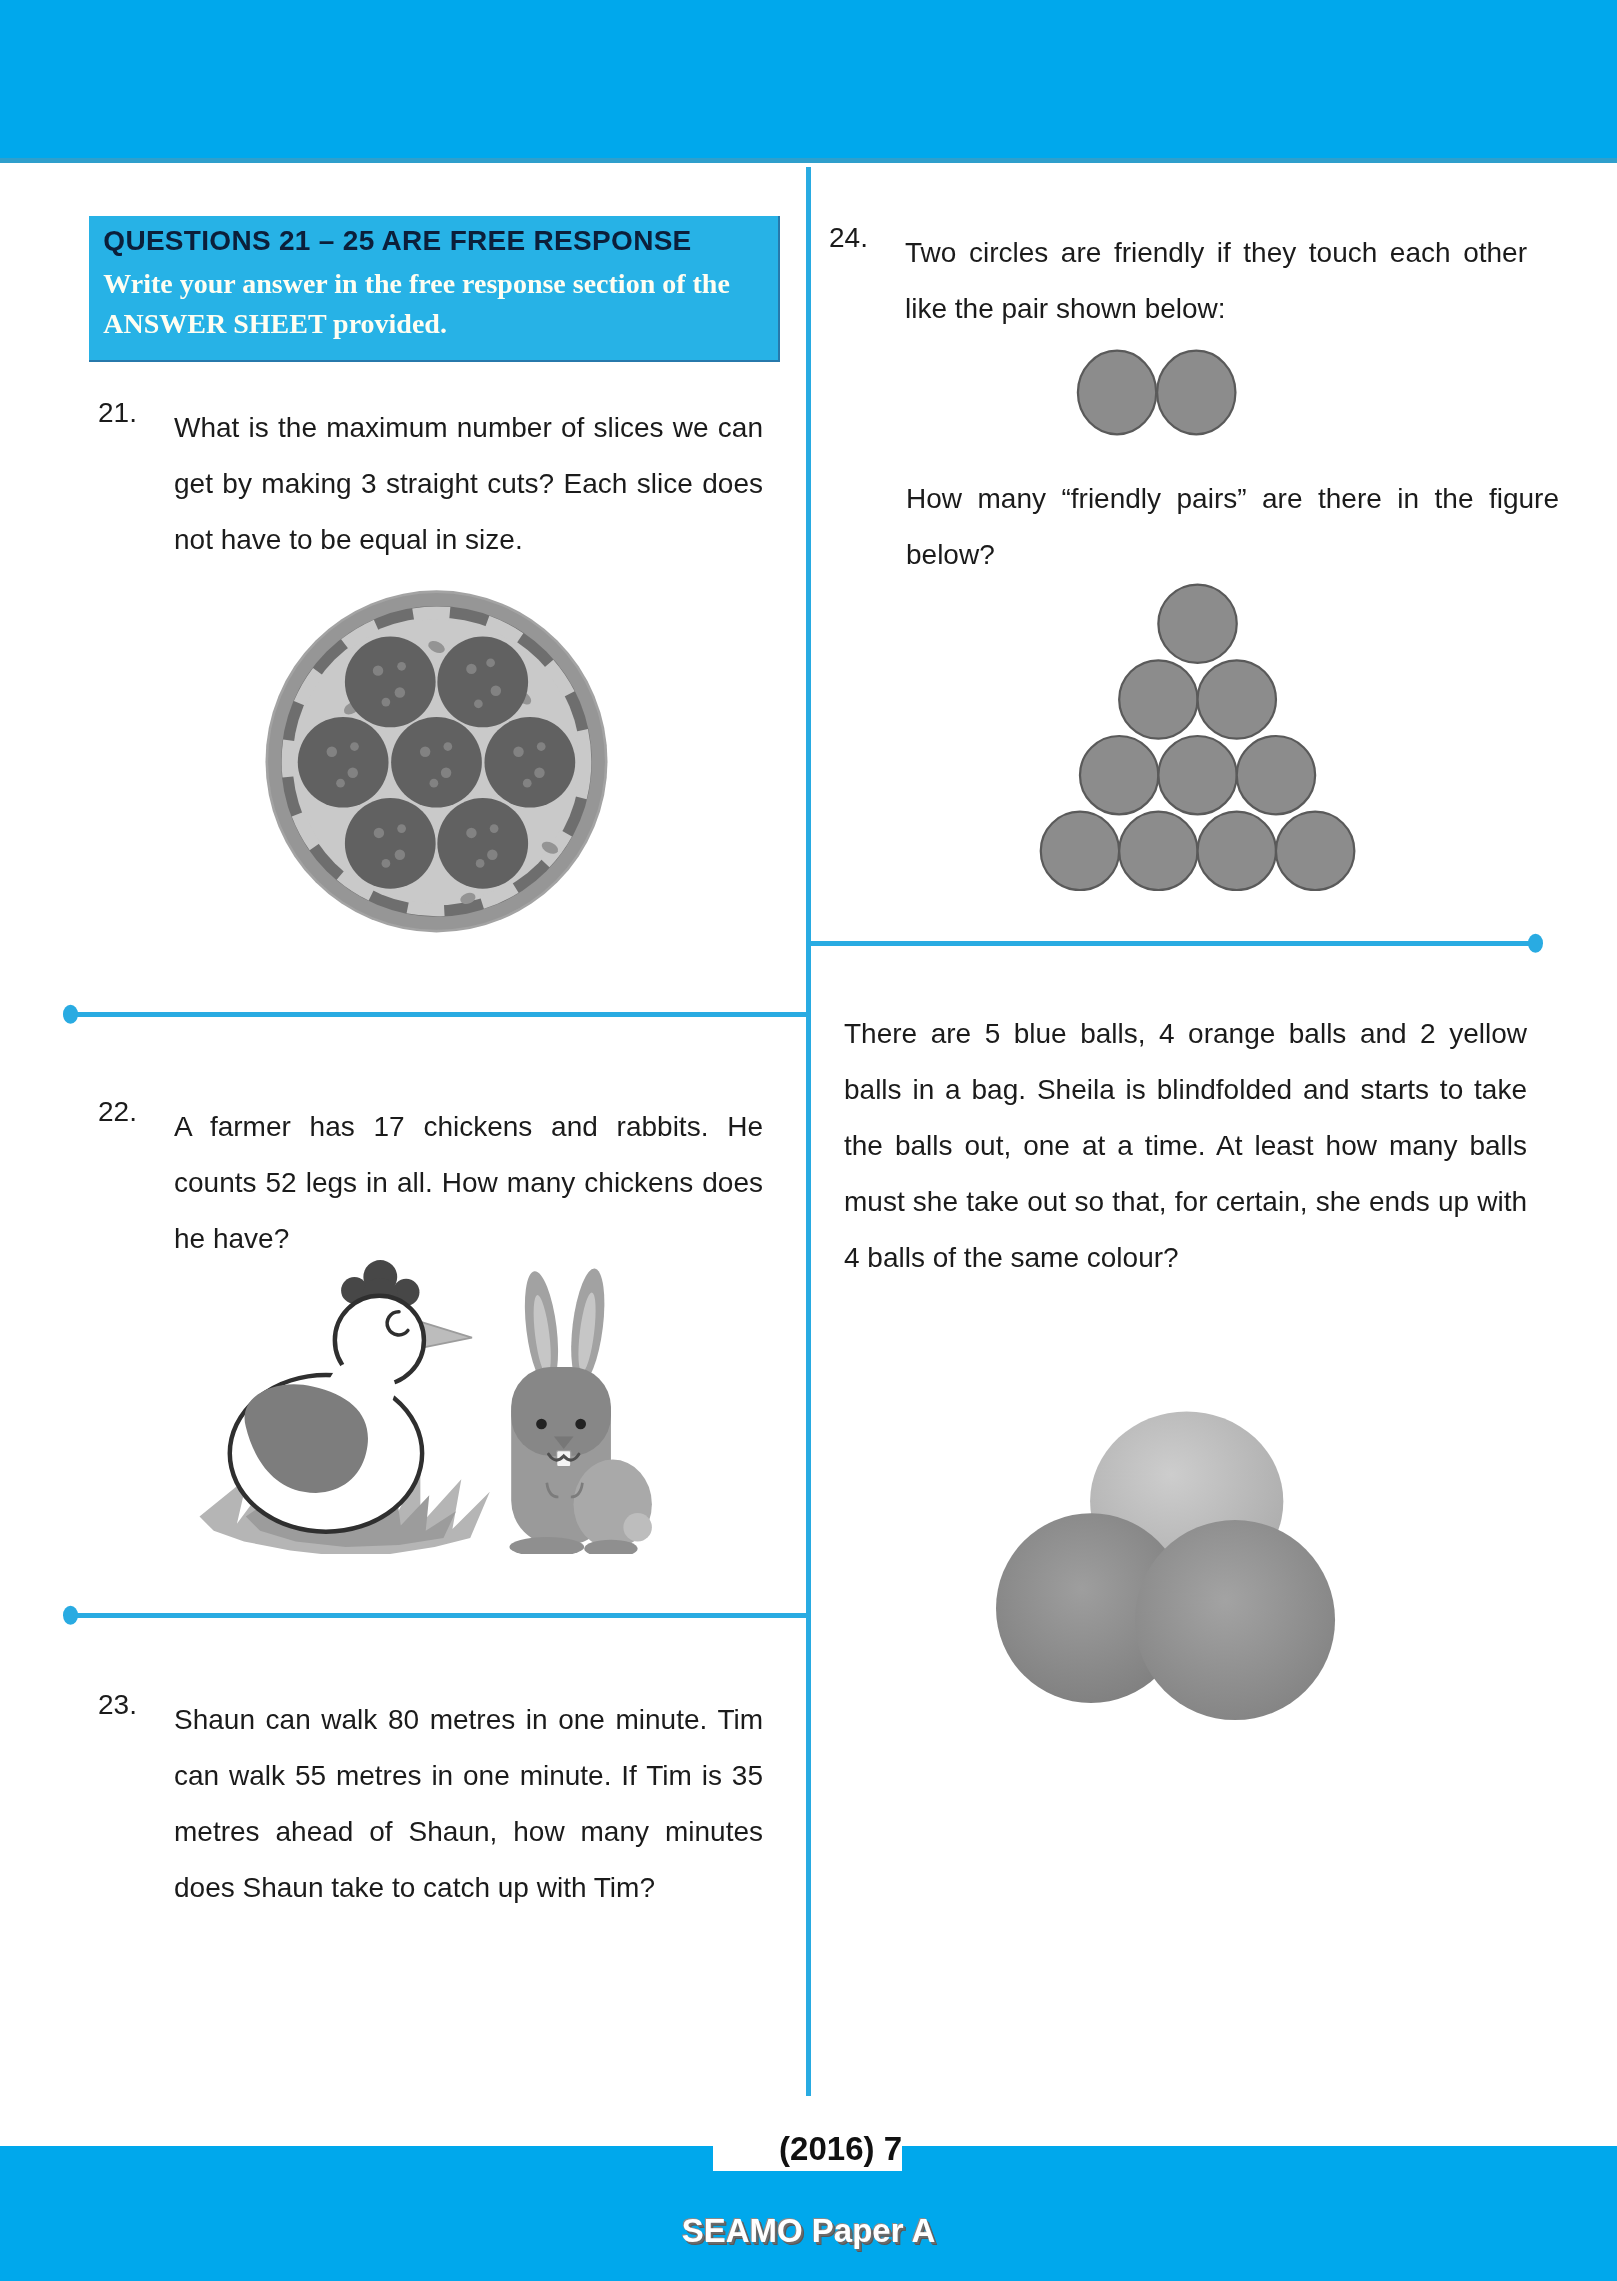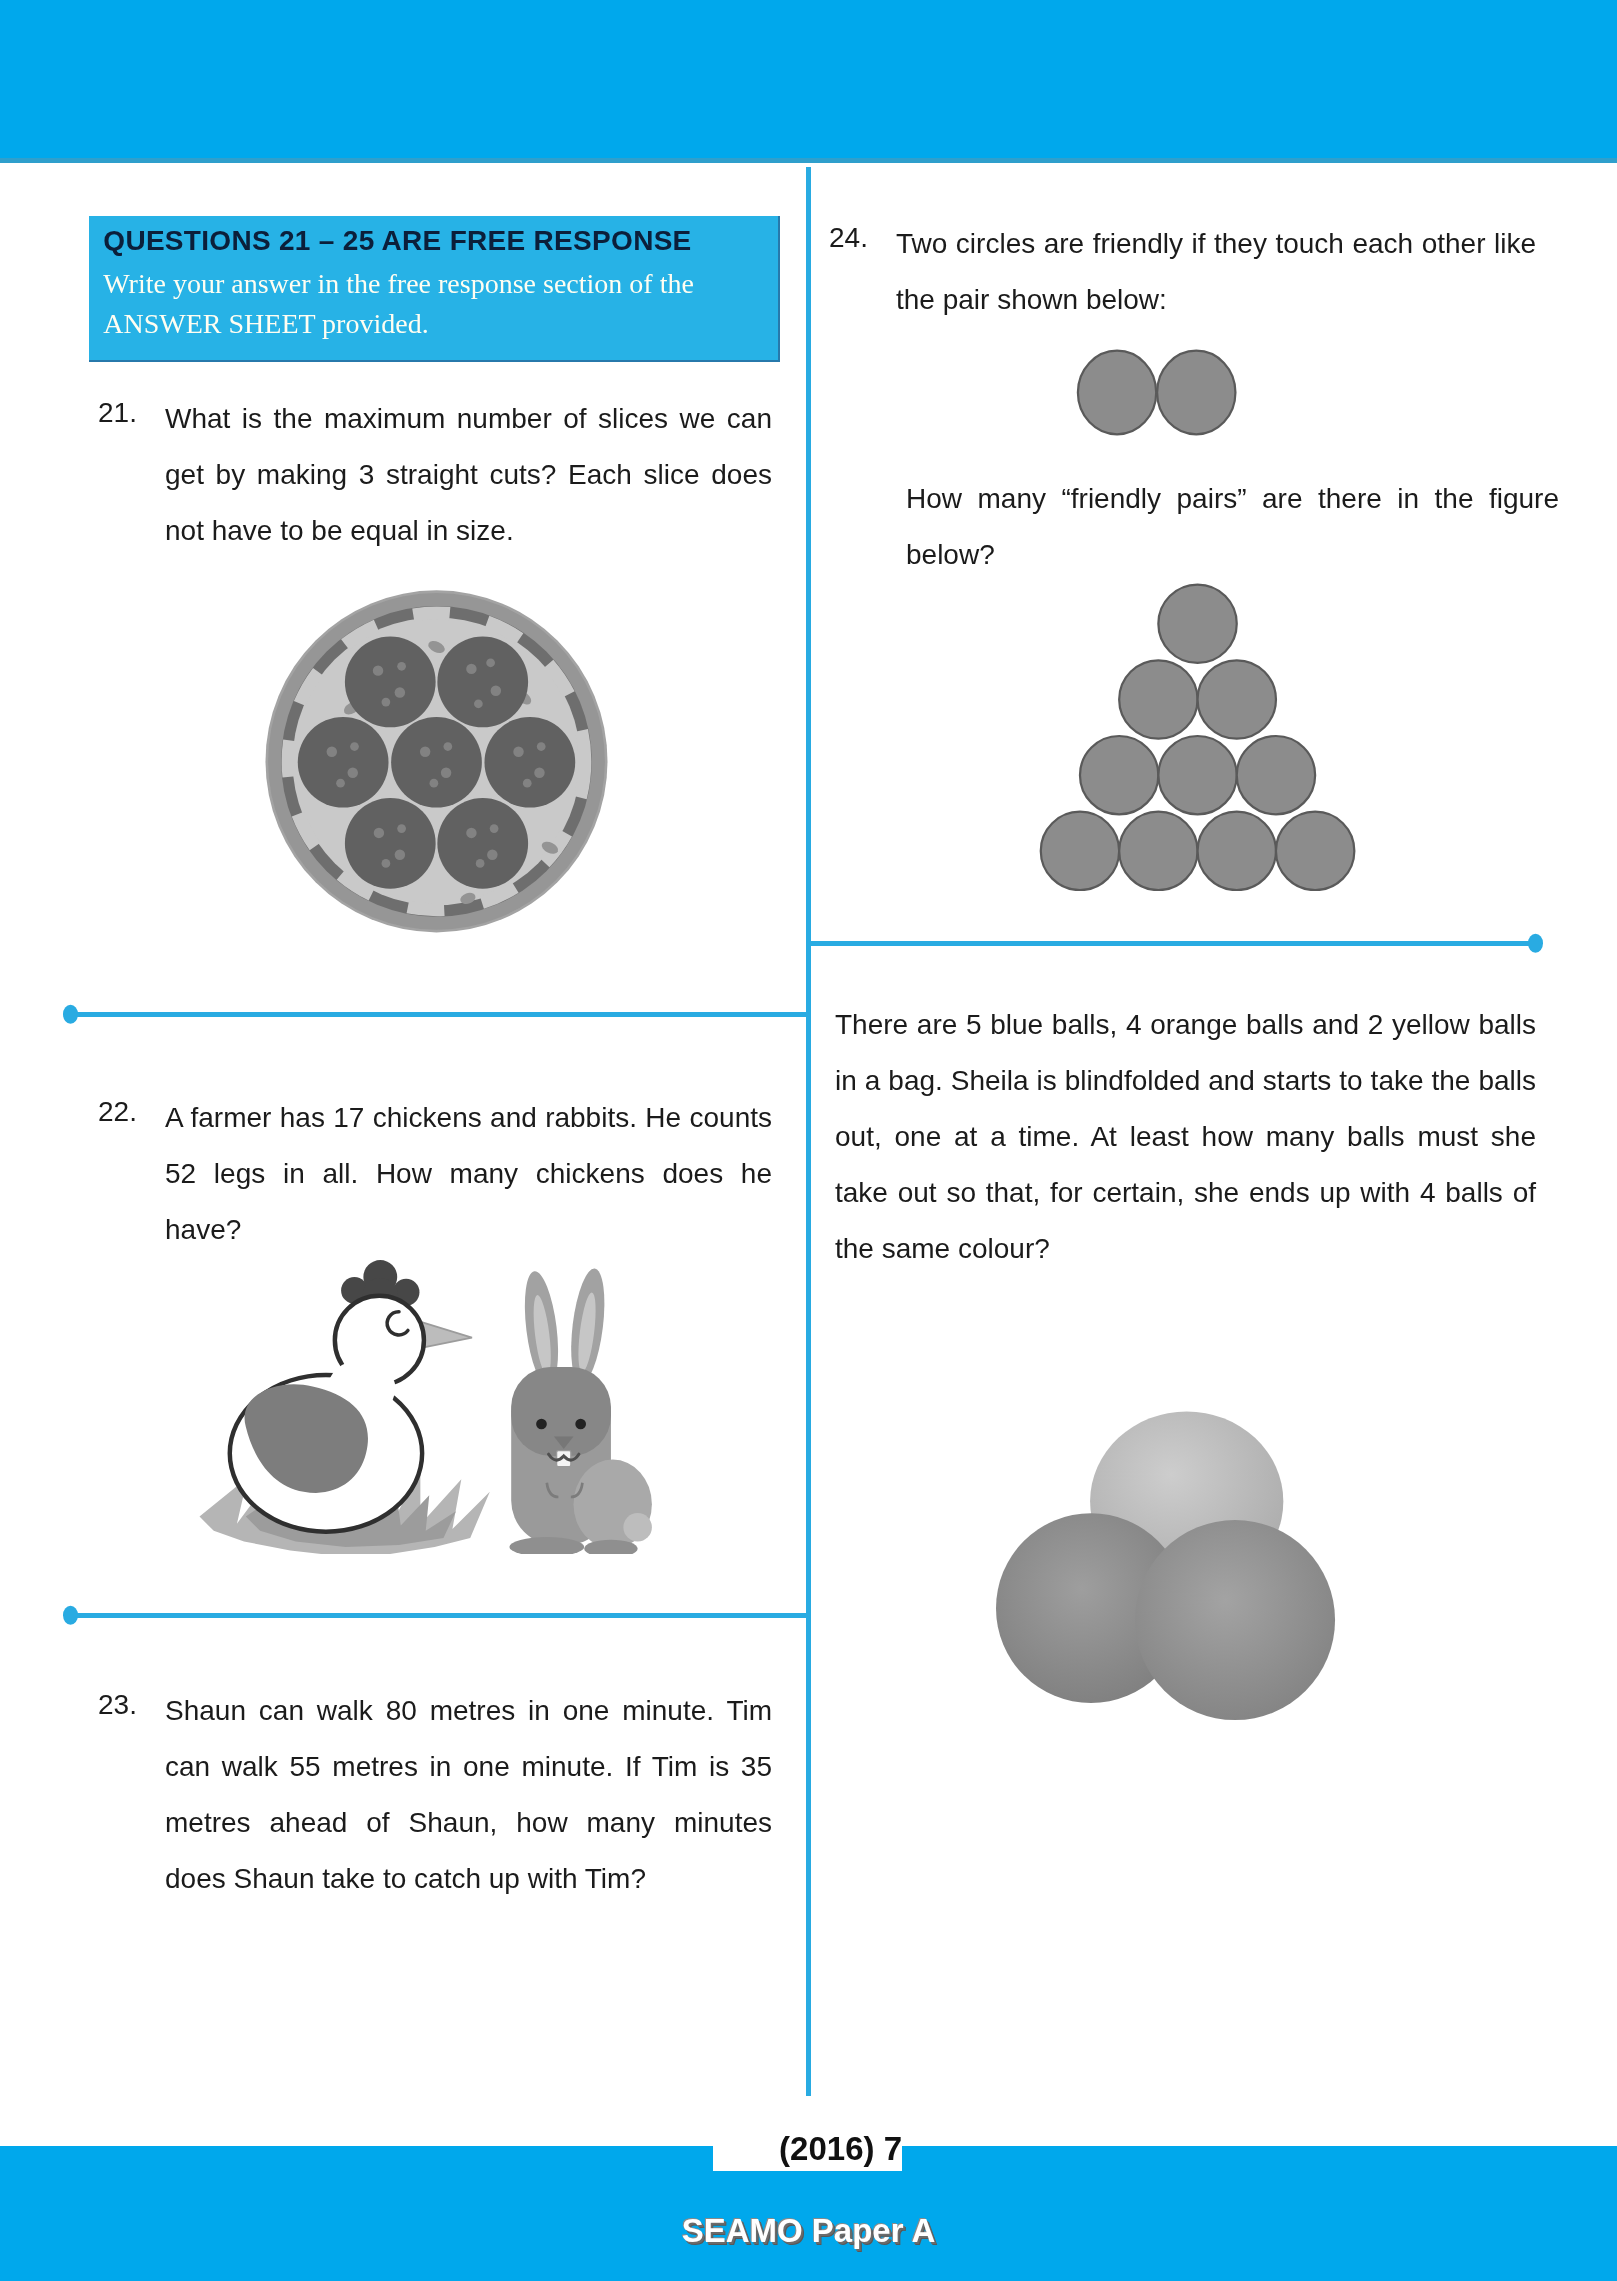--- a/index.html
+++ b/index.html
@@ -14,27 +14,27 @@
   .h-line{position:absolute;height:4.5px;background:#29abe2;}
   .h-line .dot{position:absolute;width:15px;height:18.7px;border-radius:50%;
     background:#29abe2;top:50%;transform:translateY(-50%);}
   .dot-left{left:-7.1px;} .dot-right{right:-7.1px;}
 
   
   .header-box{position:absolute;left:89px;top:216px;width:691px;height:146px;
     background:#27b2e6;border-right:2.7px solid #2779ab;border-bottom:2.7px solid #2779ab;
     box-sizing:border-box;padding:9px 14.3px 0 14.3px;}
   .hb-title{font-size:28px;font-weight:700;color:#0b1f3a;letter-spacing:0.3px;white-space:nowrap;}
-  .hb-sub{font-family:"Liberation Serif", serif;font-weight:400;font-size:28px;
+  .hb-sub{font-family:"Liberation Serif", serif;font-weight:700;font-size:28px;
     line-height:40px;color:#fffef2;margin-top:7.1px;}
 
   
   .question{position:absolute;display:flex;font-size:28px;line-height:56px;}
   .qnum{flex:0 0 61px;width:61px;}
-  .qtext{flex:1;margin:6px;text-align:justify;}
+  .qtext{flex:1;margin:15px;text-align:justify;}
   .cont{position:absolute;margin:15px;font-size:28px;line-height:56px;text-align:justify;}
 
   
   .fig{position:absolute;}
   .fig svg{display:block;}
 
   
   .footer-band{position:absolute;left:0;top:2146px;width:1617px;height:135px;background:#00a8ec;}
   .page-box{position:absolute;left:713px;top:2126px;width:189px;height:45px;background:#ffffff;
     z-index:2;text-align:right;line-height:45px;font-size:33px;font-weight:700;color:#111111;}

